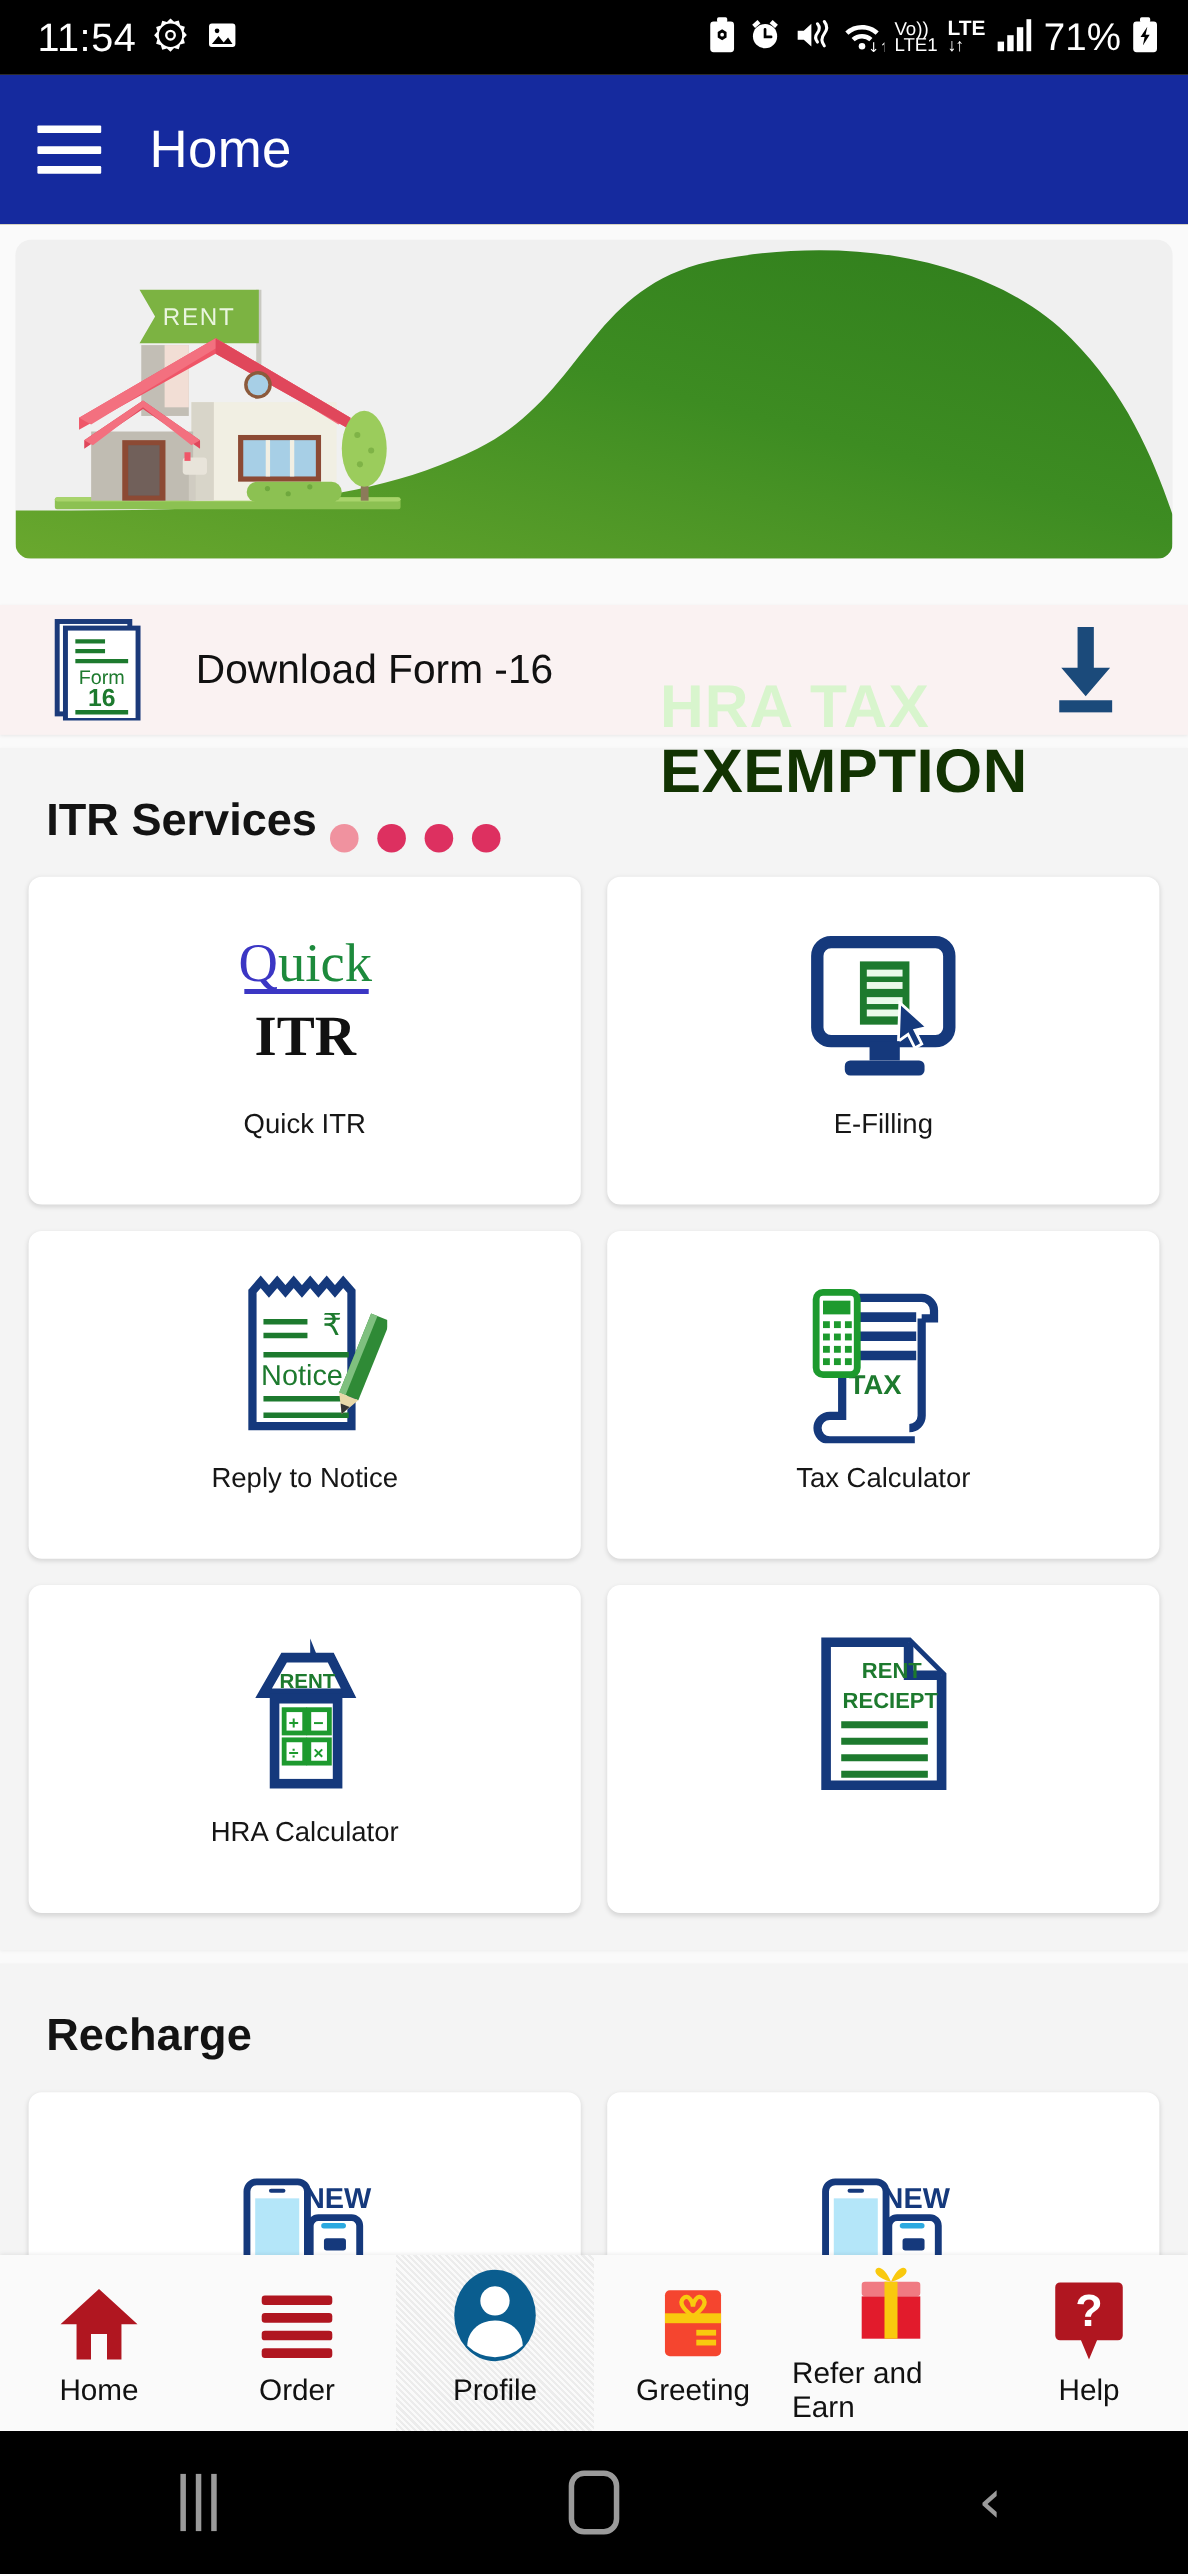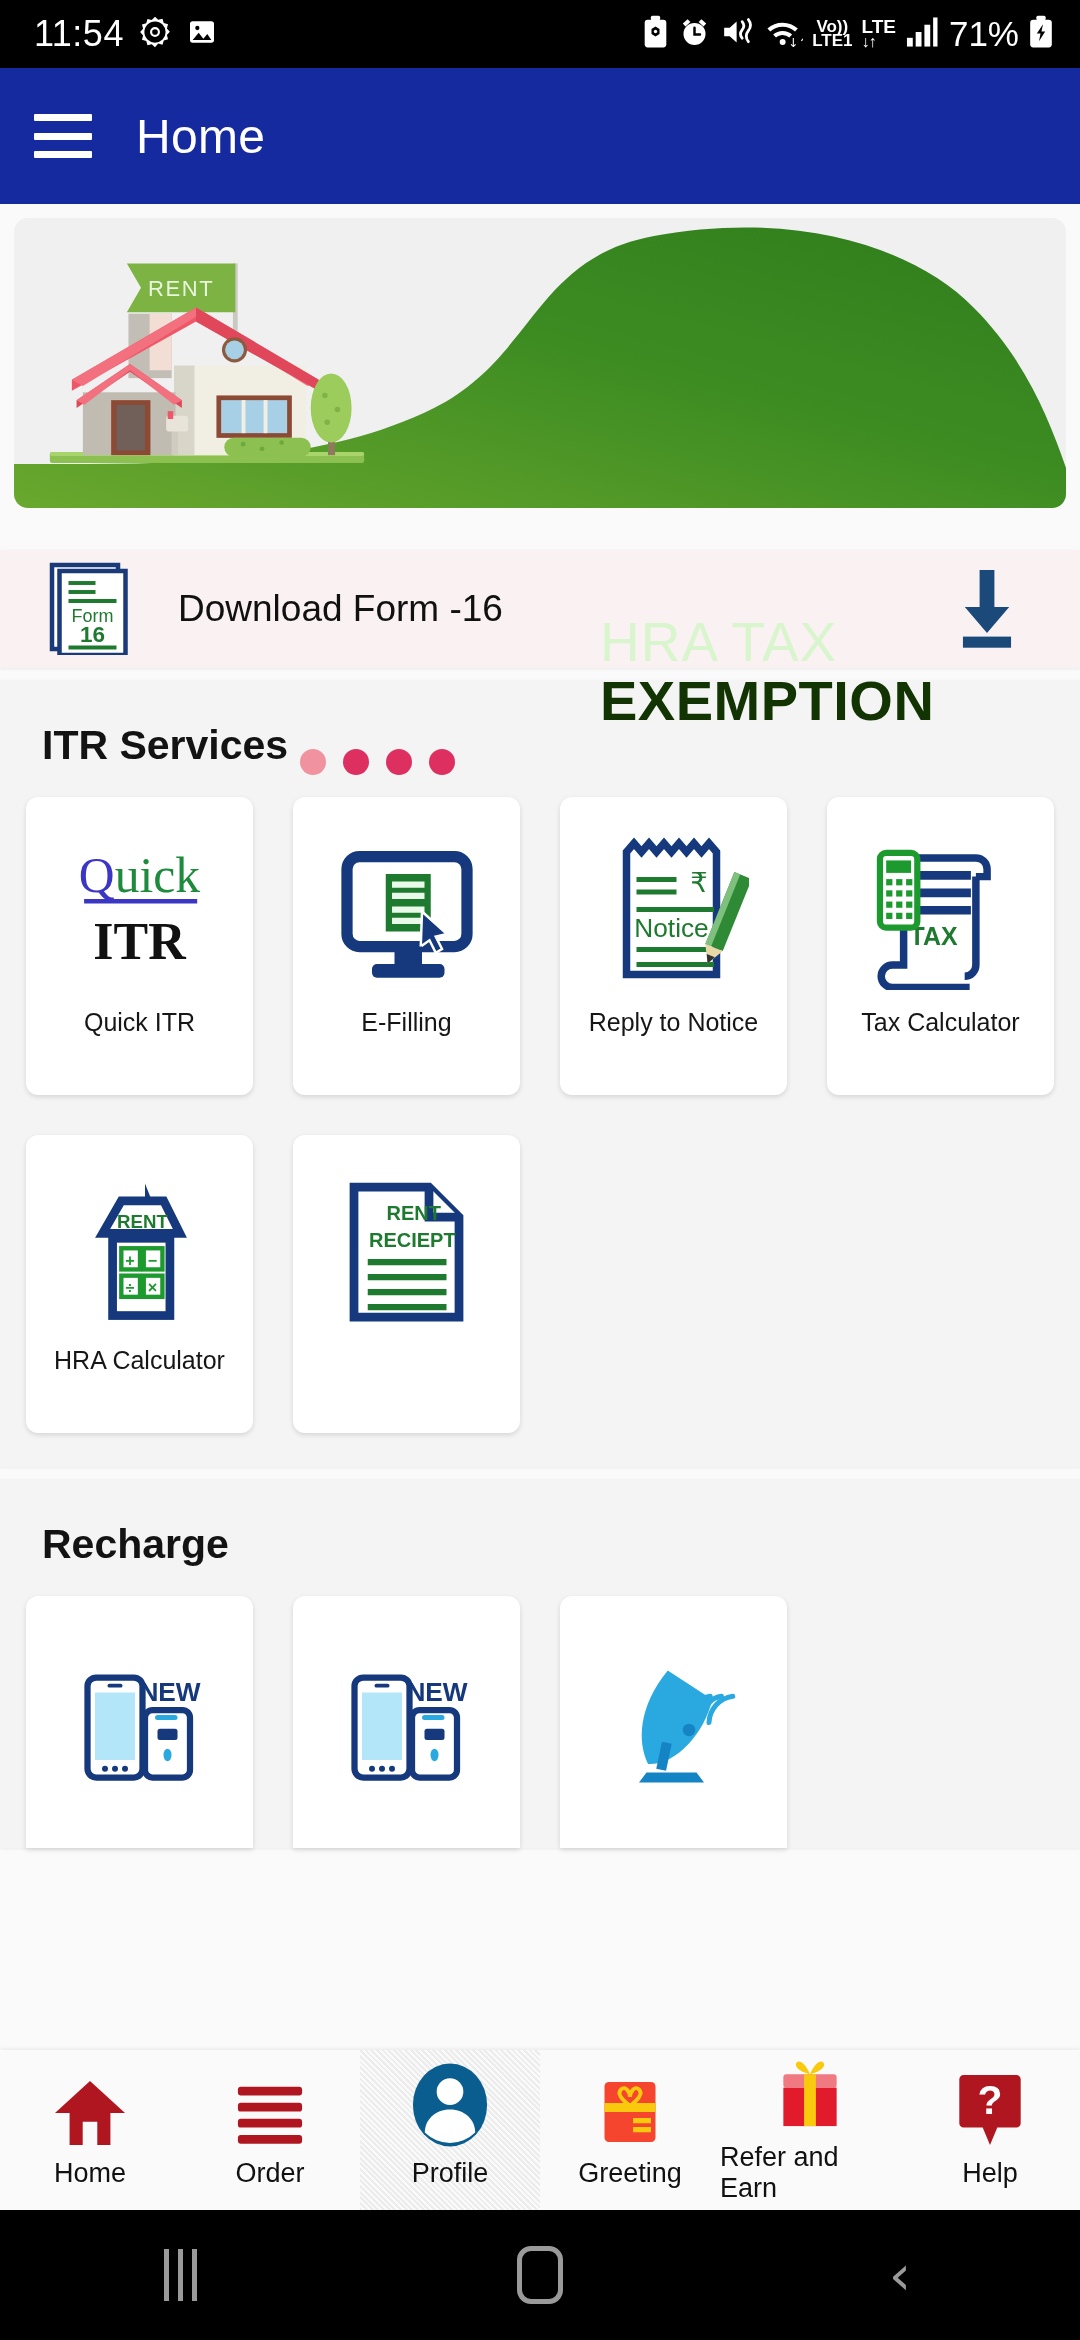--- a/index.html
+++ b/index.html
@@ -15,21 +15,21 @@
   .statusbar {
     height: 68px; background:#000; color:#fff;
     display:flex; align-items:center; justify-content:space-between;
     padding: 0 26px 0 34px;
   }
   .sb-left { display:flex; align-items:center; gap:14px; }
   .sb-time { font-size:36px; font-weight:400; letter-spacing:0.5px; }
   .sb-right { display:flex; align-items:center; gap:9px; }
   .sb-ico { display:block; }
   .sb-batt-pct { font-size:35px; font-weight:400; margin-left:2px; }
-  .vo-lte { display:flex; flex-direction:column; align-items:center; line-height:0.85; font-size:17px; font-weight:700; }
+  .vo-lte { display:flex; flex-direction:column; align-items:flex-start; line-height:0.85; font-size:17px; font-weight:400; }
   .lte-grp { display:flex; flex-direction:column; line-height:0.85; font-size:19px; font-weight:700; }
   .lte-arrows { font-size:16px; letter-spacing:-1px; }
 
   
   .appbar {
     height: 136px; background:#152a9e;
     display:flex; align-items:center; padding-left:34px; gap:44px;
   }
   .hamburger { width:58px; height:44px; display:flex; flex-direction:column; justify-content:space-between; cursor:pointer; }
   .hamburger span { display:block; height:7px; background:#fff; border-radius:1px; }
@@ -43,39 +43,39 @@
   .banner {
     position:relative; height:290px; border-radius:14px; overflow:hidden;
     background:#f0f0f0;
   }
   .banner-green {
     position:absolute; right:0; top:0; width:100%; height:100%;
   }
   .banner-txt {
     position:absolute; left:600px; top:410px;
   }
-  .hra-line1 { font-size:55px; font-weight:400; color:#d8f5cd; letter-spacing:1px; line-height:1.05; }
+  .hra-line1 { font-size:55px; font-weight:700; color:#d8f5cd; letter-spacing:1px; line-height:1.05; }
   .hra-line2 { font-size:56px; font-weight:700; color:#123302; letter-spacing:0.5px; line-height:1.05; }
   .dots { position:absolute; left:300px; top:545px; display:flex; gap:17px; }
   .dot { width:26px; height:26px; border-radius:50%; background:#dd3060; }
   .dot.active { background:#f0929f; }
 
   
   .formrow {
     margin-top:42px; height:118px; background:#faf2f2;
     display:flex; align-items:center; padding:0 56px 0 46px;
     box-shadow: 0 1px 3px rgba(0,0,0,0.07);
   }
   .formrow-label { font-size:37px; color:#111; margin-left:36px; flex:1; }
 
   
   .panel { background:#f4f4f4; margin-top:12px; padding: 30px 26px 34px 26px;
            box-shadow: 0 1px 3px rgba(0,0,0,0.06); }
   .panel-title { font-size:41px; font-weight:700; color:#131313; margin:12px 0 28px 16px; }
-  .grid { display:grid; grid-template-columns: repeat(4, 1fr); gap:40px; }
+  .grid { display:grid; grid-template-columns: repeat(2, 1fr); gap:24px; }
   .card {
     background:#fff; border-radius:12px; height:298px;
     box-shadow: 0 2px 5px rgba(0,0,0,0.13);
     display:flex; flex-direction:column; align-items:center; justify-content:flex-start;
     padding-top:28px;
   }
   .card-icon { height:178px; display:flex; align-items:center; justify-content:center; }
   .card-label { font-size:25px; color:#161616; text-align:center; line-height:1.22; padding:0 8px; margin-top:4px; }
 
   

